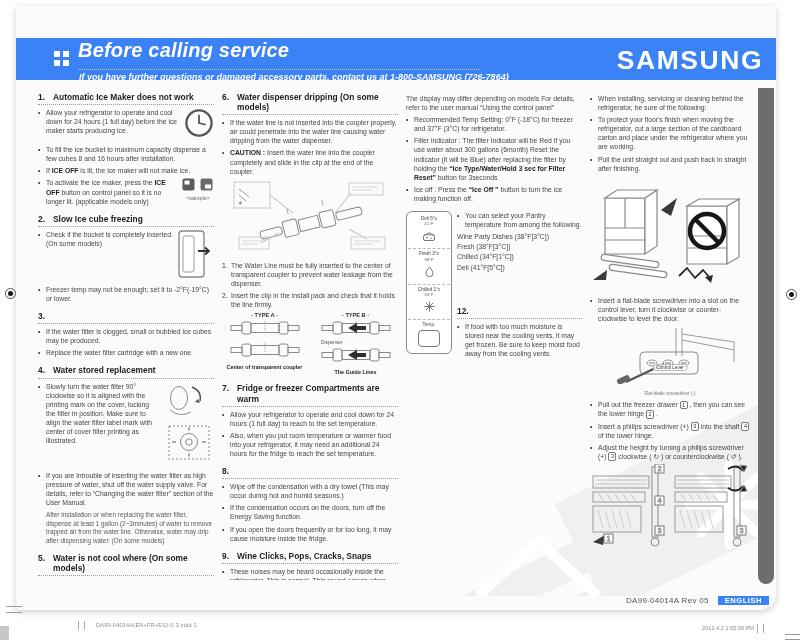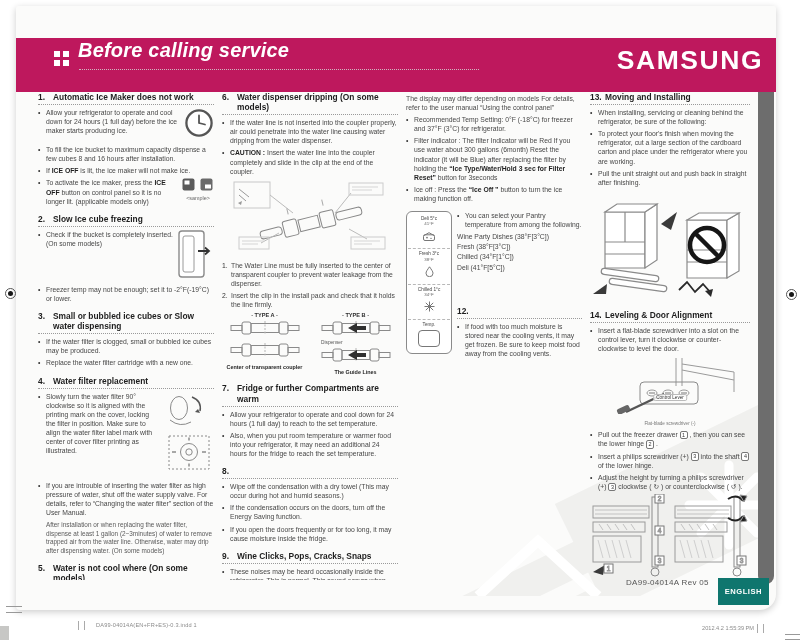--- a/index.html
+++ b/index.html
@@ -1,21 +1,21 @@
 <!DOCTYPE html>
 <html><head>
 <meta charset="utf-8">
 <style>
   html,body{margin:0;padding:0;}
   body{width:802px;height:642px;background:#ffffff;position:relative;overflow:hidden;
        font-family:"Liberation Sans",sans-serif;color:#444;}
   .paper{position:absolute;left:16px;top:6px;width:760px;height:604px;background:#fbfbfa;
          box-shadow:0 2px 7px rgba(0,0,0,.2);border-radius:2px 2px 16px 4px;}
   
-  .band{position:absolute;left:0;top:32px;width:100%;height:54px;background:#be185d;z-index:3;}
+  .band{position:absolute;left:0;top:32px;width:100%;height:42px;background:#3b82f6;z-index:3;}
   .brand-sq{position:absolute;left:38px;top:13px;width:15px;height:15px;display:grid;
             grid-template-columns:6px 6px;grid-template-rows:6px 6px;gap:3px;}
   .brand-sq i{background:#fff;display:block;}
   .band-title{position:absolute;left:62px;top:1px;font-size:20px;font-weight:bold;font-style:italic;
               color:#fff;letter-spacing:.2px;white-space:nowrap;}
   .band-sep{position:absolute;left:63px;top:31px;width:400px;border-top:1px dotted #d2d2d2;opacity:.85;}
   .band-sub{position:absolute;left:63px;top:34px;font-size:9px;font-weight:bold;font-style:italic;
             color:#fff;white-space:nowrap;}
   .samsung{position:absolute;right:13px;top:8px;font-size:25px;font-weight:bold;color:#fff;
            letter-spacing:1.5px;transform:scale(1.06,1.02);transform-origin:right center;}
@@ -65,21 +65,21 @@
   .pbtn{width:20px;height:15px;border:1.4px solid #777;border-radius:4px;margin:2px auto 1px;}
   .leverfig{position:relative;width:132px;margin:2px auto 3px;}
   .lever-label{position:absolute;left:50%;bottom:17px;transform:translateX(-50%);font-size:4.6px;
                color:#333;background:rgba(255,255,255,.85);border:1px solid #bbb;border-radius:2px;
                padding:0 2px;white-space:nowrap;}
   .lever-cap{font-size:4.6px;color:#777;text-align:center;margin-top:0;}
   .drawfig{display:flex;gap:8px;justify-content:center;margin:3px 0 3px;}
   
   .pfoot{position:absolute;right:7px;bottom:5px;display:flex;align-items:flex-start;gap:9px;z-index:4;}
   .doccode{font-size:8px;color:#555;letter-spacing:.3px;}
-  .badge{background:#0f766e;color:#fff;font-size:7.6px;font-weight:bold;padding:9px 7px;
+  .badge{background:#3b82f6;color:#fff;font-size:7.6px;font-weight:bold;padding:0 7px;
          letter-spacing:.5px;}
   
   .regmark{position:absolute;width:9px;height:9px;border:1px solid #555;border-radius:50%;z-index:5;}
   .regmark::after{content:"";position:absolute;left:2px;top:2px;width:5px;height:5px;background:#161616;
                   border-radius:50%;}
   .rm-l{left:5px;top:288px;}
   .rm-r{left:786px;top:289px;}
   .printline{position:absolute;left:0;top:619px;width:802px;font-size:5.6px;color:#8b8b8b;z-index:5;}
   .pl-left{position:absolute;left:96px;top:3px;letter-spacing:.2px;}
   .pl-right{position:absolute;right:48px;top:6px;}
@@ -98,20 +98,21 @@
 <div class="paper">
   <div class="band">
     <div class="brand-sq">
         <i></i>
         <i></i>
         <i></i>
         <i></i>
       </div>
     <div class="band-title">Before calling service</div>
     <div class="band-sep"></div>
+    <div class="band-sub">If you have further questions or damaged accessory parts, contact us at 1-800-SAMSUNG (726-7864)</div>
     <div class="samsung">SAMSUNG</div>
   </div>
   <div class="side-strip"></div>
 
   <div class="wm">
     <svg width="310" height="215" viewBox="0 0 310 215">
       <g fill="#f0f0ee">
         <rect x="-40" y="150" width="420" height="34" transform="rotate(-26 150 160)"></rect>
         <rect x="-20" y="195" width="420" height="26" transform="rotate(-26 170 200)"></rect>
         <rect x="120" y="60" width="260" height="120" transform="rotate(-26 250 120)"></rect>
@@ -176,37 +177,36 @@
             </div>
             <div class="item bullet">
               <span class="mk">•</span>
               <span class="itx">Freezer temp may not be enough; set it to -2°F(-19°C) or lower.</span>
             </div>
           </div>
         </section>
         <section class="sec">
           <div class="sec-head">
             <span class="sec-num">3.</span>
-            <span class="sec-title">Small or bubbled ice cubes or Slow water dispensing</span>
           </div>
           <div class="sec-body">
             <div class="item bullet">
               <span class="mk">•</span>
               <span class="itx">If the water filter is clogged, small or bubbled ice cubes may be produced.</span>
             </div>
             <div class="item bullet">
               <span class="mk">•</span>
               <span class="itx">Replace the water filter cartridge with a new one.</span>
             </div>
           </div>
         </section>
         <section class="sec">
           <div class="sec-head">
             <span class="sec-num">4.</span>
-            <span class="sec-title">Water filter replacement</span>
+            <span class="sec-title">Water stored replacement</span>
           </div>
           <div class="sec-body">
             <div class="item bullet">
               <span class="mk">•</span>
               <span class="itx"><div class="fig fr"><svg width="50" height="82" viewBox="0 0 50 82" fill="none">
                     <g stroke="#8a8a8a">
                       <ellipse cx="15" cy="16" rx="8.5" ry="11.5"></ellipse>
                       <path d="M6 28 q10 8 21 2"></path>
                       <path d="M28 5 q10 4 8 14" stroke="#555" stroke-width="1.5"></path>
                       <path d="M34 17 l2 4 l-5 -1 z" fill="#555" stroke="none"></path>
@@ -309,21 +309,21 @@
                     <rect x="58" y="6.5" width="11" height="5"></rect>
                     <polygon points="27,9 36,4 36,7 45,7 45,11 36,11 36,14" fill="#2f2f2f" stroke="none"></polygon>
                   </svg><div class="ctcap">The Guide Lines</div></div>
               </div>
             </div>
           </div>
         </section>
         <section class="sec">
           <div class="sec-head">
             <span class="sec-num">7.</span>
-            <span class="sec-title">Fridge or further Compartments are warm</span>
+            <span class="sec-title">Fridge or freezer Compartments are warm</span>
           </div>
           <div class="sec-body">
             <div class="item bullet">
               <span class="mk">•</span>
               <span class="itx">Allow your refrigerator to operate and cool down for 24 hours (1 full day) to reach to the set temperature.</span>
             </div>
             <div class="item bullet">
               <span class="mk">•</span>
               <span class="itx">Also, when you put room temperature or warmer food into your refrigerator, it may need an additional 24 hours for the fridge to reach the set temperature.</span>
             </div>
@@ -428,24 +428,20 @@
           <div class="sec-body">
             <div class="item bullet">
               <span class="mk">•</span>
               <span class="itx">If food with too much moisture is stored near the cooling vents, it may get frozen. Be sure to keep moist food away from the cooling vents.</span>
             </div>
           </div>
         </section>
       </div>
     <div class="col" data-col="3">
         <section class="sec">
-          <div class="sec-head">
-            <span class="sec-num">13.</span>
-            <span class="sec-title">Moving and Installing</span>
-          </div>
           <div class="sec-body">
             <div class="item bullet">
               <span class="mk">•</span>
               <span class="itx">When installing, servicing or cleaning behind the refrigerator, be sure of the following:</span>
             </div>
             <div class="item bullet">
               <span class="mk">•</span>
               <span class="itx">To protect your floor's finish when moving the refrigerator, cut a large section of the cardboard carton and place under the refrigerator where you are working.</span>
             </div>
             <div class="item bullet">
@@ -477,24 +473,20 @@
                 <g stroke="#161616" stroke-width="4.5" fill="none">
                   <circle cx="116" cy="55" r="17"></circle>
                   <line x1="104" y1="43" x2="128" y2="67"></line>
                 </g>
                 <polyline points="88,100 96,92 104,102 112,94 120,103" stroke="#2a2a2a" stroke-width="1.8" fill="none"></polyline>
                 <polygon points="122,99 120,107 114,101" fill="#2a2a2a"></polygon>
               </svg></div>
           </div>
         </section>
         <section class="sec">
-          <div class="sec-head">
-            <span class="sec-num">14.</span>
-            <span class="sec-title">Leveling &amp; Door Alignment</span>
-          </div>
           <div class="sec-body">
             <div class="item bullet">
               <span class="mk">•</span>
               <span class="itx">Insert a flat-blade screwdriver into a slot on the control lever, turn it clockwise or counter-clockwise to level the door.</span>
             </div>
             <div class="fig blockfig">
               <div class="leverfig"><svg width="132" height="58" viewBox="0 0 132 58" fill="none" stroke="#9a9a9a">
                   <path d="M72 2 V30 M78 2 V30"></path>
                   <path d="M78 8 L130 16 M78 14 L130 24 M130 16 V36"></path>
                   <rect x="36" y="26" width="58" height="22" rx="4" stroke="#8a8a8a"></rect>

